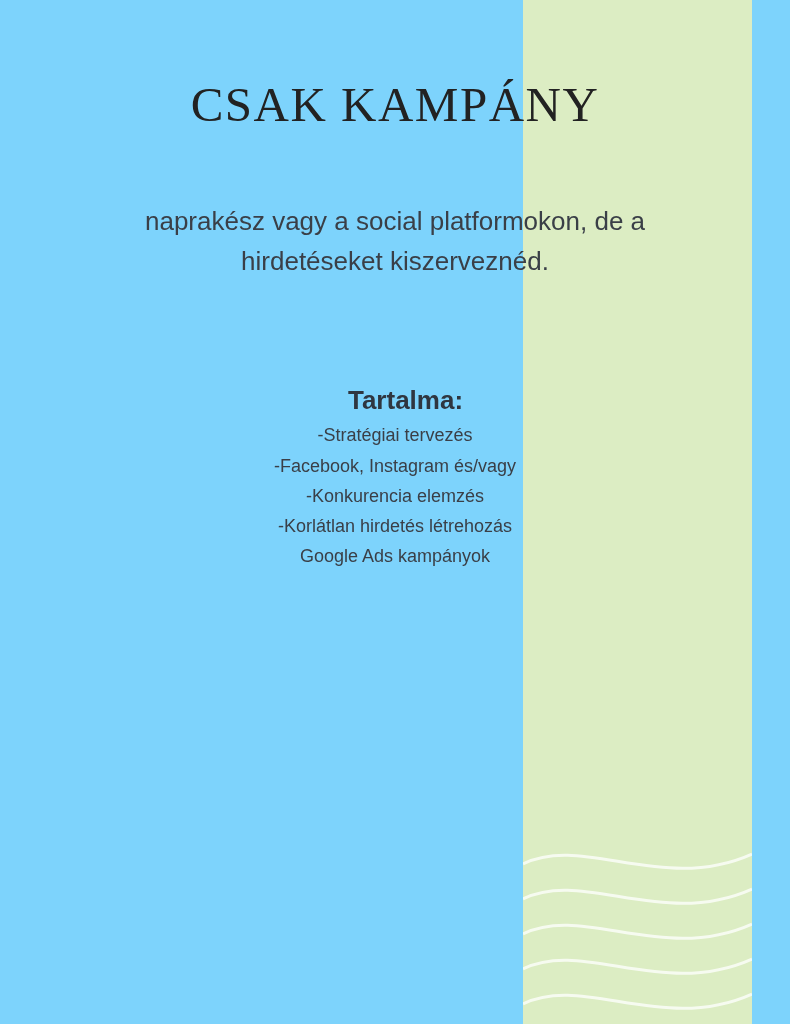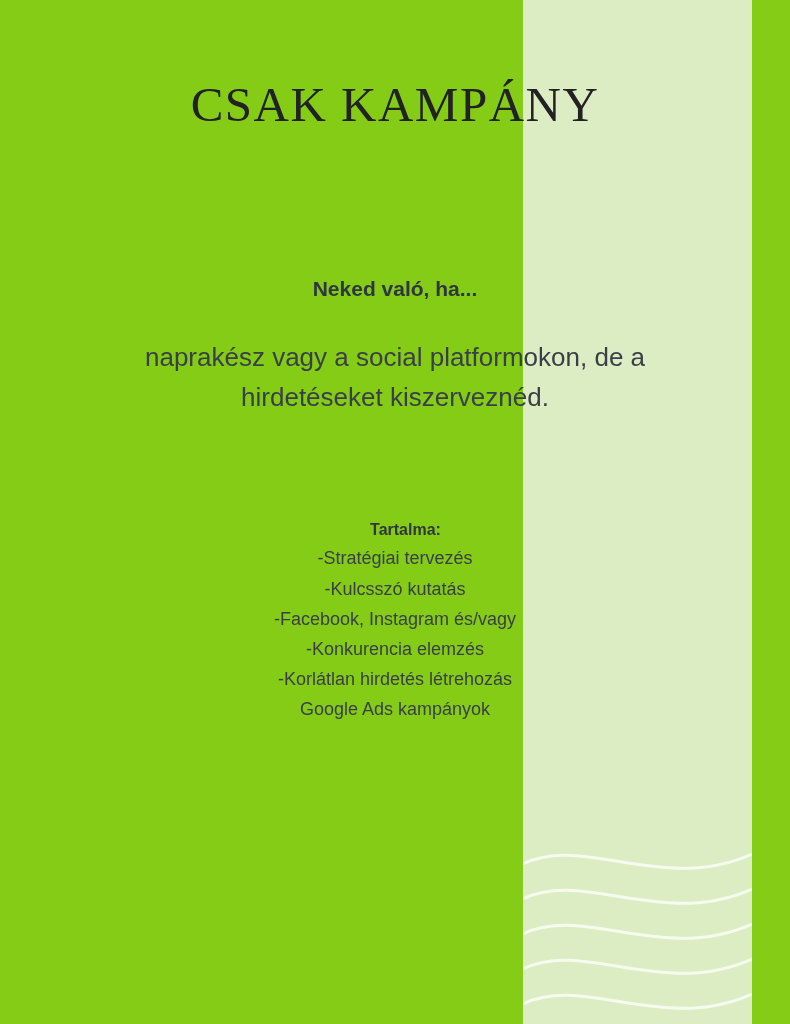--- a/index.html
+++ b/index.html
@@ -10,21 +10,21 @@
     width: 790px;
     height: 1024px;
     background: #ffffff;
     font-family: "Liberation Sans", sans-serif;
     overflow: hidden;
   }
   .page {
     position: relative;
     width: 790px;
     height: 1024px;
-    background: #84cc16;
+    background: #7dd3fc;
     overflow: hidden;
   }
   
   .green-panel {
     position: absolute;
     top: 0;
     right: 38px;
     width: 229px;
     height: 1024px;
     background: #dcedc3;
@@ -68,21 +68,21 @@
   .intro {
     margin-top: 36px;
     font-size: 26px;
     color: #3a3f47;
     text-align: center;
     line-height: 1.55;
     width: 600px;
   }
   .section-heading {
     margin-top: 78px;
-    font-size: 16px;
+    font-size: 26px;
     font-weight: bold;
     color: #2f3640;
     text-align: center;
     margin-left: 21px;
   }
   .list {
     margin: 4px 0 0 0;
     padding: 0;
     list-style: none;
     text-align: center;
@@ -106,29 +106,27 @@
     <path d="M0,75 C60,45 140,105 229,65" fill="none" stroke="#ffffff" stroke-width="3" opacity="0.75"></path>
     <path d="M0,110 C60,80 140,140 229,100" fill="none" stroke="#ffffff" stroke-width="3" opacity="0.75"></path>
     <path d="M0,145 C60,115 140,175 229,135" fill="none" stroke="#ffffff" stroke-width="3" opacity="0.75"></path>
     <path d="M0,180 C60,150 140,210 229,170" fill="none" stroke="#ffffff" stroke-width="3" opacity="0.75"></path>
   </svg>
 
   <div class="content">
 
     <h1 class="title">CSAK KAMPÁNY</h1>
 
-    <div class="subtitle">Neked való, ha...</div>
 
     <p class="intro">naprakész vagy a social platformokon, de a hirdetéseket kiszerveznéd.</p>
 
     <div class="section-heading">Tartalma:</div>
 
     <ul class="list">
       <li>-Stratégiai tervezés</li>
-      <li>-Kulcsszó kutatás</li>
       <li>-Facebook, Instagram és/vagy</li>
       <li>-Konkurencia elemzés</li>
       <li>-Korlátlan hirdetés létrehozás</li>
       <li>Google Ads kampányok</li>
     </ul>
 
   </div>
 </div>
 
 </body></html>

